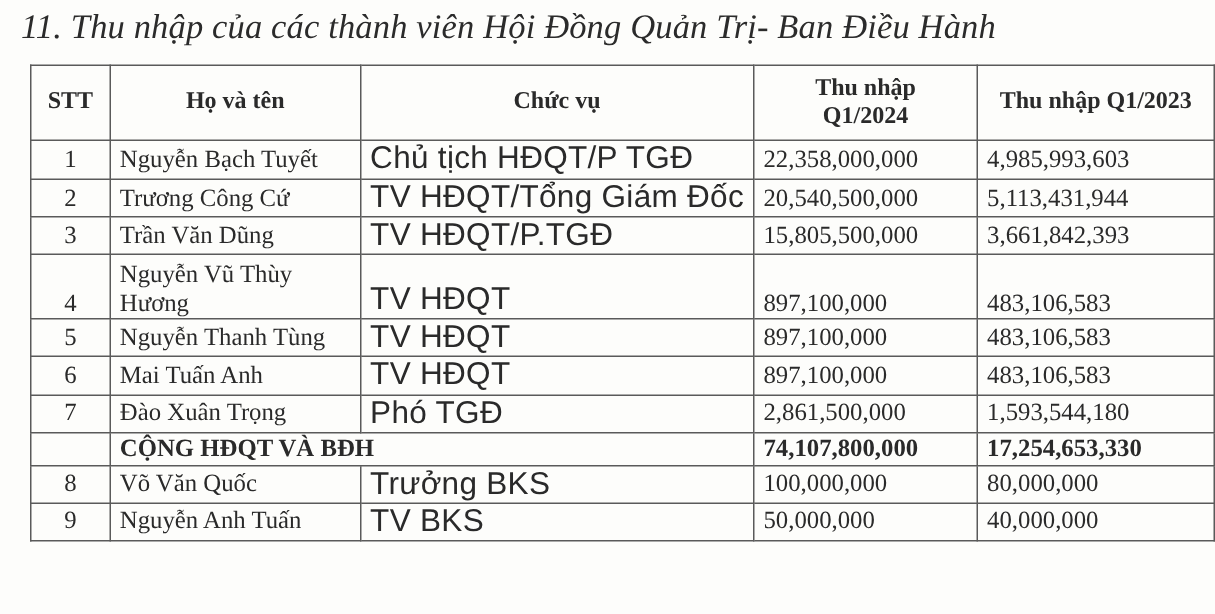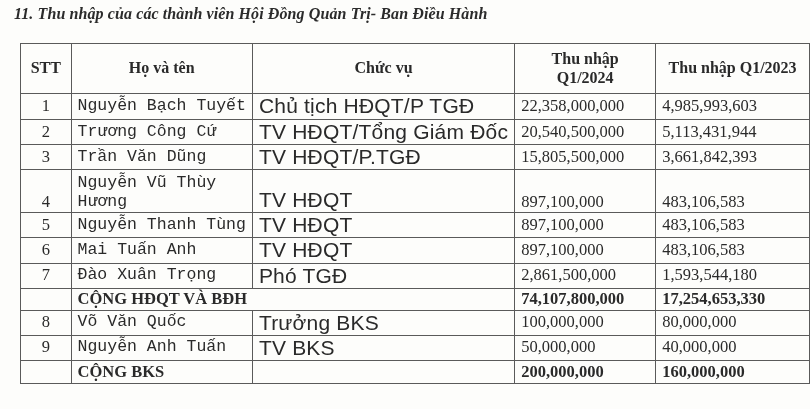--- a/index.html
+++ b/index.html
@@ -2,40 +2,40 @@
 <html><head>
 <meta charset="utf-8">
 <style>
   html, body { margin:0; padding:0; }
   body {
     width:810px; height:409px; background:#fdfdfb; overflow:hidden;
     font-family:"Liberation Serif","DejaVu Serif",serif; color:#2a2a2a;
     position:relative;
   }
   .title {
-    position:absolute; left:14px; top:5px; font-size:16px;
-    font-style:italic; font-weight:bold; letter-spacing:0.1px; color:#2b2b2b;
+    position:absolute; left:14px; top:5px; font-size:23px;
+    font-style:italic; font-weight:normal; letter-spacing:0.1px; color:#2b2b2b;
     white-space:nowrap;
   }
   table.income {
     position:absolute; left:20px; top:43px;
     border-collapse:collapse; table-layout:fixed;
     font-size:16.5px;
     padding-left:12px;
   }
   table.income td, table.income th {
     border:1.5px solid #5a5a5a; padding:0 6px; line-height:1.15;
     white-space:nowrap; overflow:hidden;
   }
   table.income th { font-weight:bold; text-align:center; font-size:16px; }
   th.big { font-size:18px; line-height:1.12;margin-top:24px; }
   td.stt { text-align:center; }
   td.num { text-align:left; padding-right:9px; }
   td.sans { font-family:"Liberation Sans","DejaVu Sans",sans-serif; font-size:21px; letter-spacing:0.2px; }
-  td.serifname { font-family:Liberation Mono, monospace; font-size:16.5px; }
+  td.serifname { font-family:Liberation Serif, serif; font-size:16.5px; }
   tr.total td { font-weight:bold; }
   td.wrap { white-space:normal; vertical-align:bottom; line-height:1.25; }
   td.bottom { vertical-align:bottom; }
 </style>
 </head>
 <body>
 
 <div class="title">11. Thu nhập của các thành viên Hội Đồng Quản Trị- Ban Điều Hành</div>
 
 <table class="income">
@@ -126,21 +126,14 @@
     <td class="num">80,000,000</td>
   </tr>
   <tr style="height:24px">
     <td class="stt">9</td>
     <td class="serifname">Nguyễn Anh Tuấn</td>
     <td class="sans">TV BKS</td>
     <td class="num">50,000,000</td>
     <td class="num">40,000,000</td>
   </tr>
 
-  <tr class="total" style="height:23px">
-    <td></td>
-    <td>CỘNG BKS</td>
-    <td></td>
-    <td class="num">200,000,000</td>
-    <td class="num">160,000,000</td>
-  </tr>
 </tbody>
   </table>
 
 </body></html>

